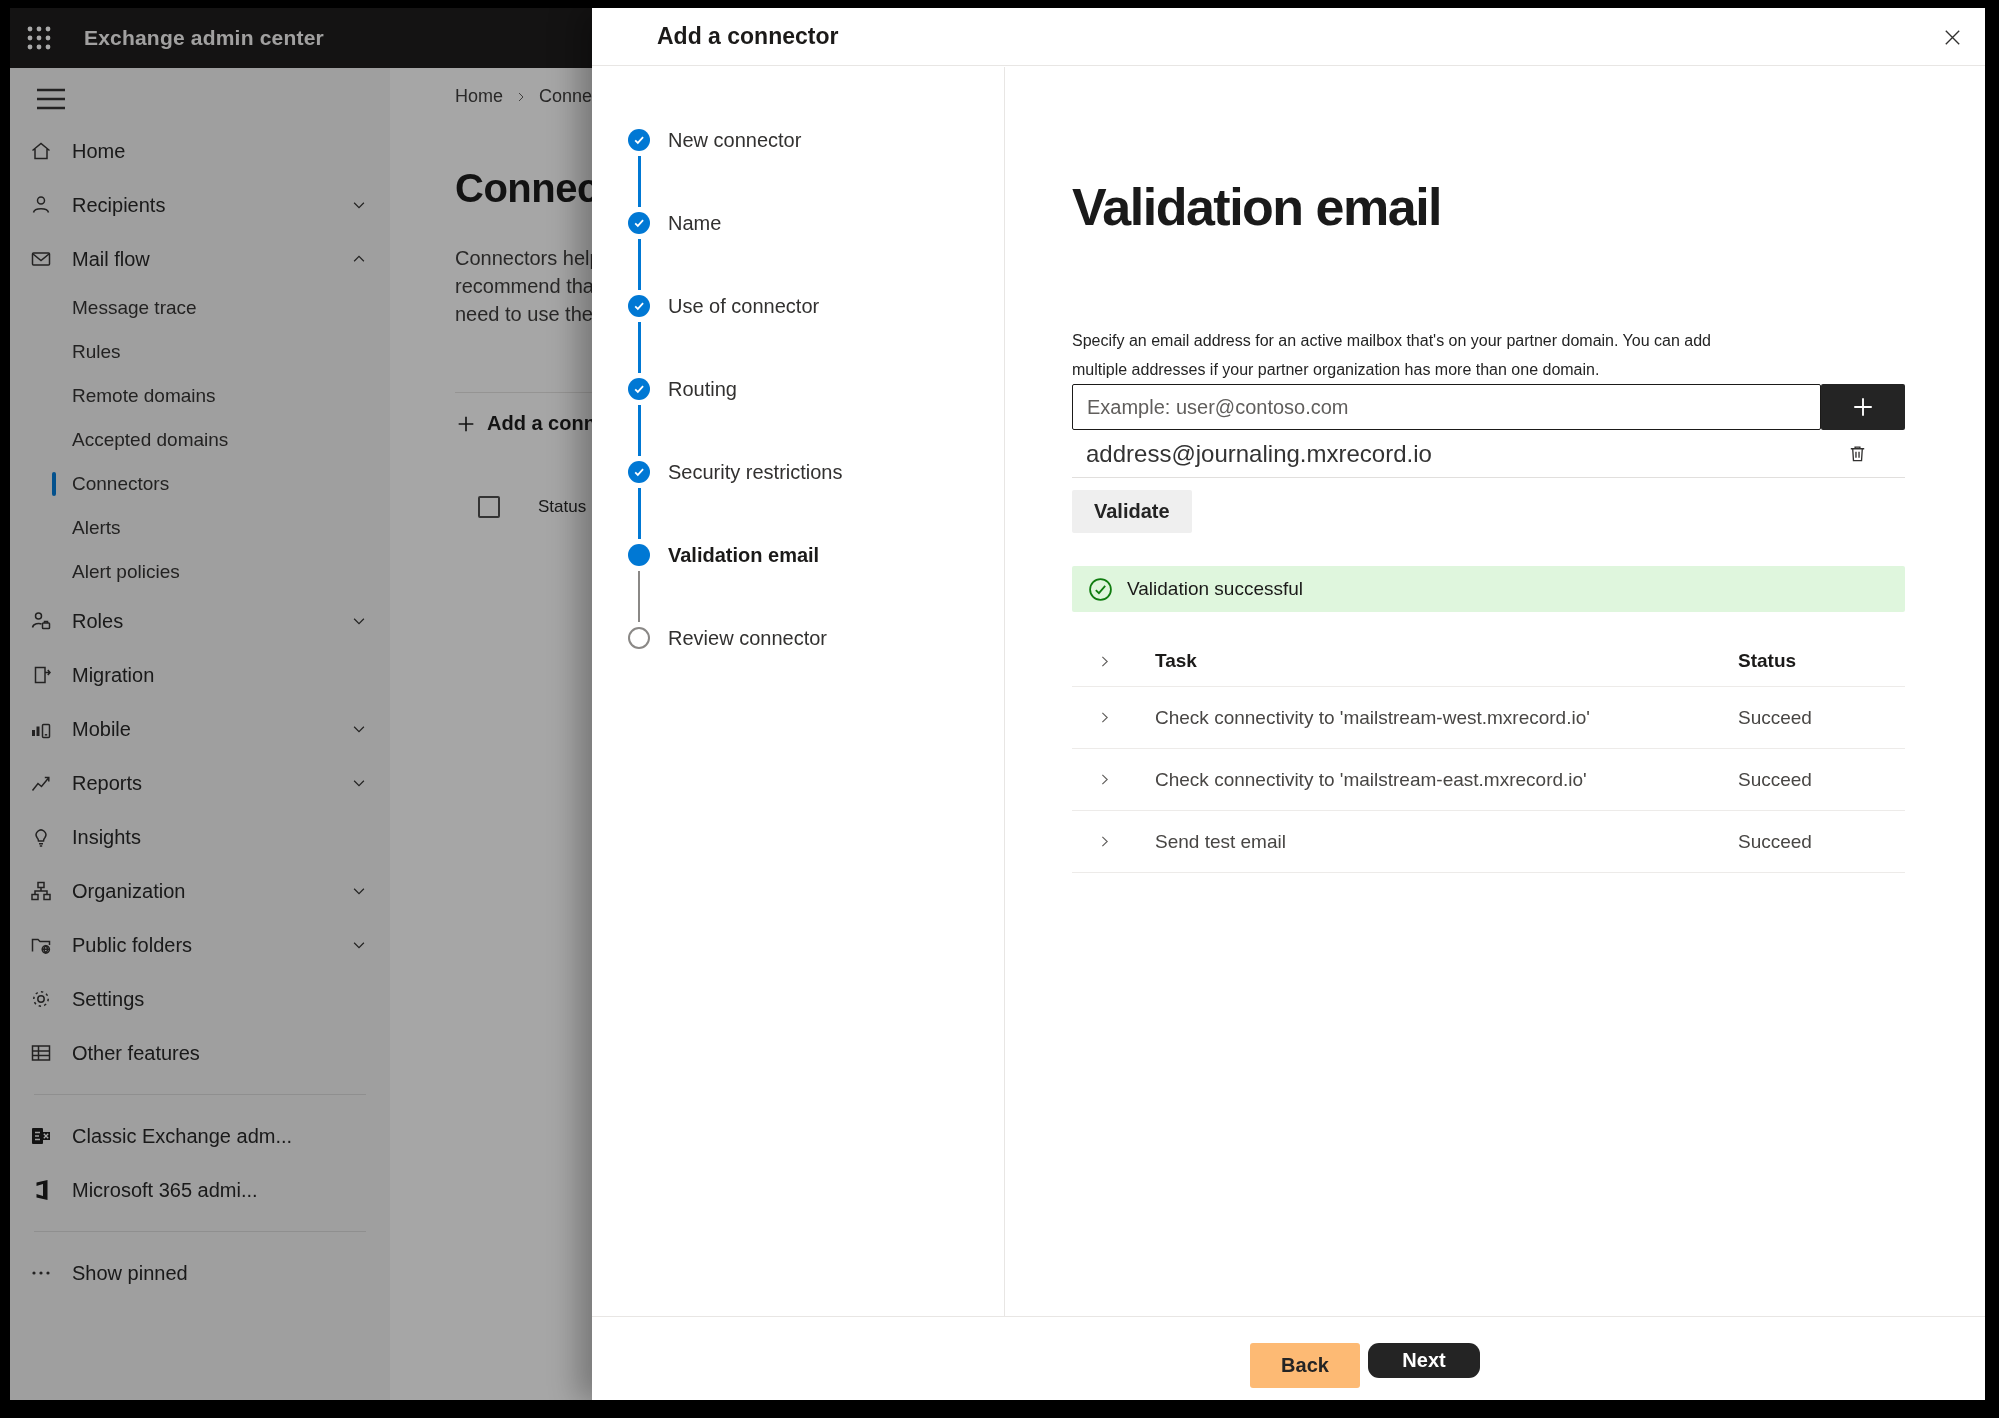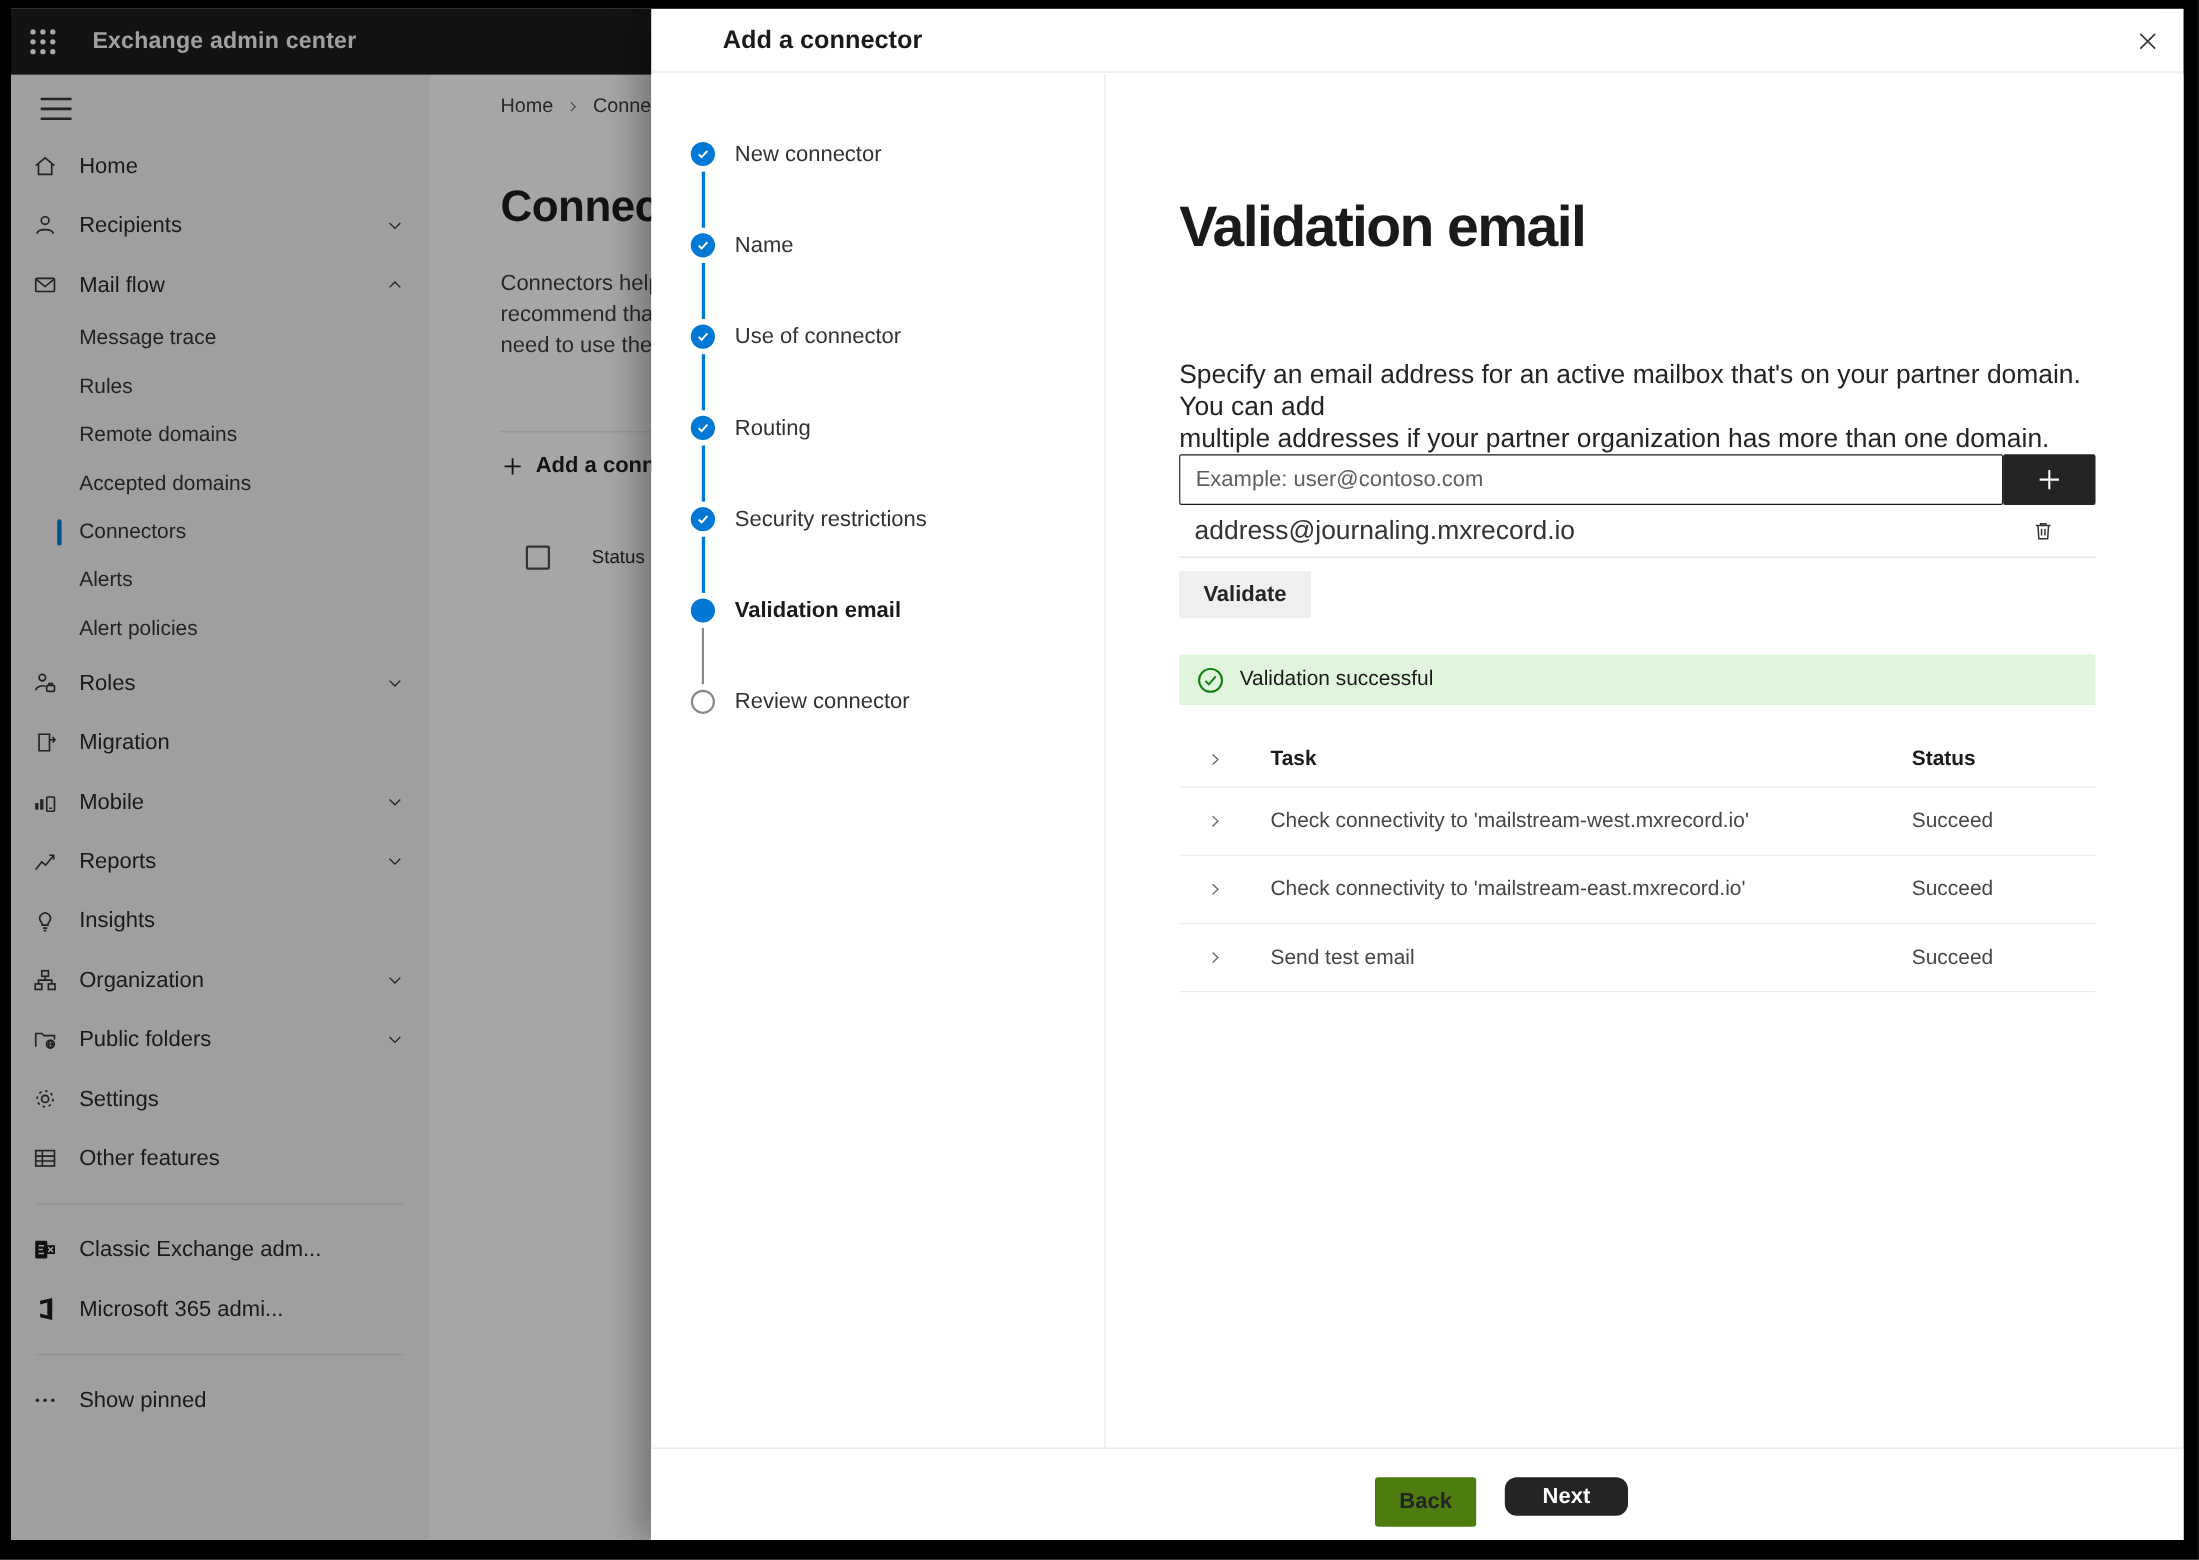--- a/index.html
+++ b/index.html
@@ -58,39 +58,39 @@
   .step.done .step-dot, .step.current .step-dot { background:#0078d4; }
   .step.todo .step-dot { background:#fff; border:2px solid #8a8886; }
   .step-label { position:absolute; left:40px; top:0; line-height:22px; font-size:20px; color:#323130; white-space:nowrap; }
   .step.current .step-label { font-weight:700; color:#1b1a19; }
   .step:not(:last-child)::after { content:""; position:absolute; left:10px; top:27px; height:51px; width:3px; background:#0078d4; }
   .step.current:not(:last-child)::after { background:#8a8886; width:2px; left:10px; }
 
   
   .content-col { flex:1; padding:0 80px 0 67px; position:relative; }
   .content-h1 { margin-top:111px; font-size:52px; line-height:58px; font-weight:700; letter-spacing:-1.5px; color:#1a1a1a; }
-  .content-desc { margin-top:90px; font-size:24px; line-height:29px; color:#242424; white-space:pre-line; }
+  .content-desc { margin-top:90px; font-size:16px; line-height:29px; color:#242424; white-space:pre-line; }
   .email-row { display:flex; height:46px; }
   .email-input { flex:1; border:1.5px solid #1b1a19; border-radius:2px; font-size:20px; padding:0 14px; color:#1b1a19; font-family:"Liberation Sans",sans-serif; outline:none; }
   .email-input::placeholder { color:#605e5c; }
   .add-email-btn { width:84px; flex:0 0 84px; background:#242424; border:none; border-radius:2px; display:flex; align-items:center; justify-content:center; cursor:pointer; }
   .address-row { height:48px; display:flex; align-items:center; padding:0 36px 0 14px; border-bottom:1px solid #e1dfdd; font-size:24px; color:#333; }
   .trash-btn { margin-left:auto; background:none; border:none; cursor:pointer; display:flex; align-items:center; }
   .validate-btn { margin-top:12px; height:43px; padding:0 22px; background:#efefef; border:none; border-radius:2px; font-size:20px; font-weight:600; color:#242424; font-family:"Liberation Sans",sans-serif; cursor:pointer; }
   .success-banner { margin-top:33px; height:46px; background:#dff6dd; border-radius:2px; display:flex; align-items:center; padding:0 16px; gap:14px; font-size:19px; color:#1b1a19; }
 
   .task-table { margin-top:24px; width:100%; }
   .t-row { display:grid; grid-template-columns:83px 583px 1fr; align-items:center; border-bottom:1px solid #edebe9; }
   .t-head { height:51px; font-size:19px; font-weight:700; color:#1b1a19; }
   .t-data { height:62px; font-size:19px; color:#484644; }
   .t-chev { padding-left:24px; display:flex; align-items:center; cursor:pointer; }
 
   
   .dlg-footer { position:absolute; left:0; right:0; bottom:0; height:84px; border-top:1px solid #e8e6e4; background:#fff; }
-  .back-btn { position:absolute; left:658px; top:26px; width:92px; height:45px; background:#4d7c0f; border:none; border-radius:3px; font-size:20px; font-weight:600; color:#242424; font-family:"Liberation Sans",sans-serif; cursor:pointer; }
+  .back-btn { position:absolute; left:658px; top:26px; width:110px; height:45px; background:#fdba74; border:none; border-radius:3px; font-size:20px; font-weight:600; color:#242424; font-family:"Liberation Sans",sans-serif; cursor:pointer; }
   .next-btn { position:absolute; left:776px; top:26px; width:112px; height:35px; background:#242424; border:none; border-radius:11px; font-size:20px; font-weight:600; color:#fff; font-family:"Liberation Sans",sans-serif; cursor:pointer; }
 
   svg { display:block; }
 </style>
 </head>
 <body>
 
 <div class="screen">
 
   <div class="topbar">

